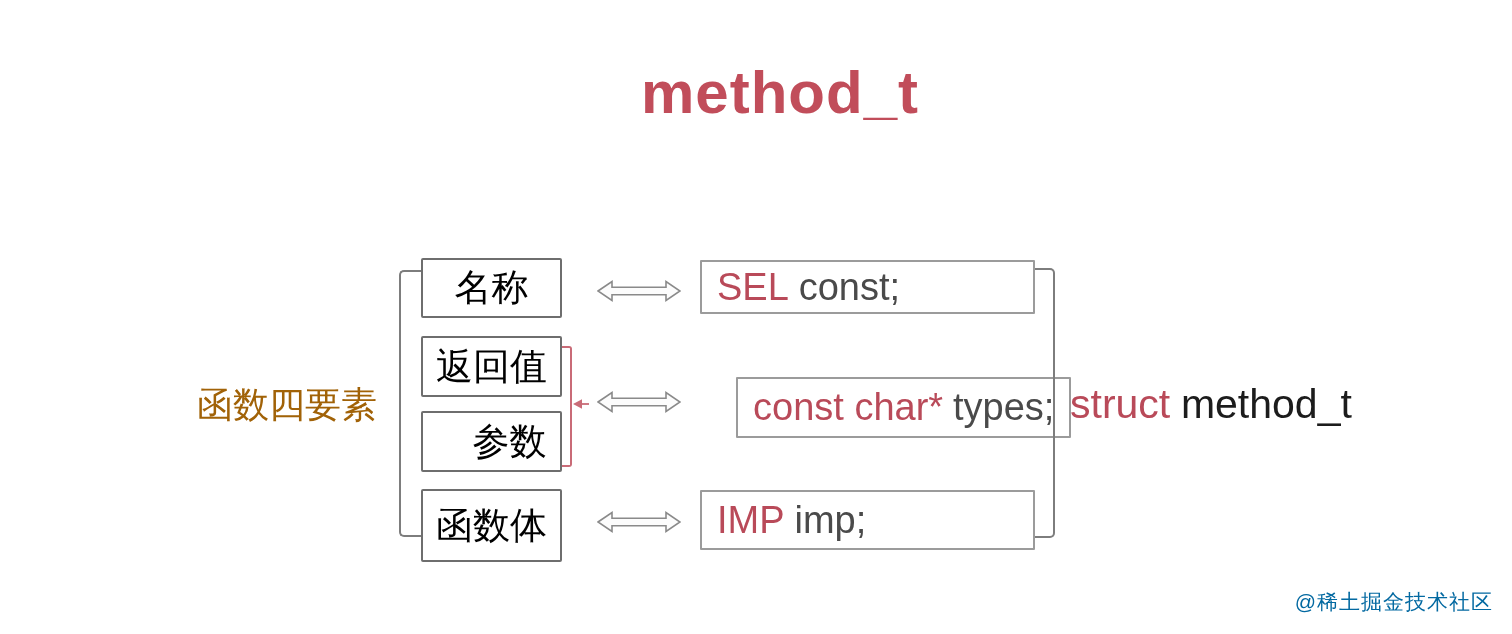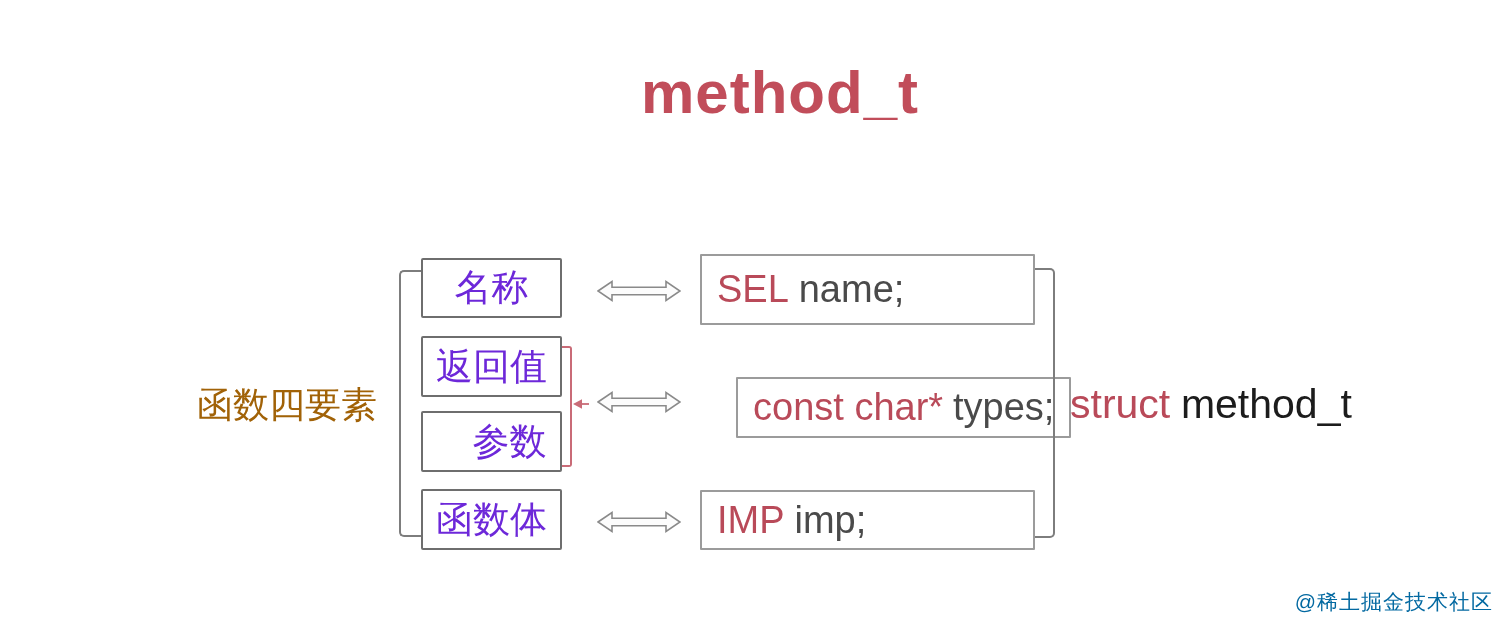--- a/index.html
+++ b/index.html
@@ -19,35 +19,35 @@
   }
   .category-label{
     position:absolute;left:197px;top:381px;
     font-size:36px;color:#a16207;white-space:nowrap;
   }
   .elem-box{
     position:absolute;left:421px;width:141px;
     box-sizing:border-box;border:2px solid #6e6e6e;border-radius:2px;
     background:#ffffff;
     display:flex;align-items:center;justify-content:center;
-    font-size:37px;color:#6d28d9;white-space:nowrap;
+    font-size:37px;color:#000000;white-space:nowrap;
   }
   .elem-1{top:258px;height:60px;}
   .elem-2{top:336px;height:61px;}
   .elem-3{top:411px;height:61px;padding-left:36px;}
-  .elem-4{top:489px;height:61px;}
+  .elem-4{top:489px;height:73px;}
   .member-box{
     position:absolute;left:700px;width:335px;
     box-sizing:border-box;border:2px solid #9b9b9b;border-radius:1px;
     background:#ffffff;
     display:flex;align-items:center;
     padding-left:15px;
     font-size:38px;color:#4a4a4a;white-space:nowrap;
   }
-  .member-1{top:254px;height:71px;}
+  .member-1{top:260px;height:54px;}
   .member-2{top:377px;height:61px;margin-left:36px;}
   .member-3{top:490px;height:60px;align-items:center;}
   .kw{color:#b94a59;margin-right:0.26em;}
   .arrow{
     position:absolute;left:597px;width:84px;height:24px;
   }
   .arrow-1{top:279px;}
   .arrow-2{top:390px;}
   .arrow-3{top:510px;}
   .bracket-left{
@@ -115,21 +115,21 @@
   </svg>
   <svg class="arrow arrow-2" viewBox="0 0 84 24" aria-hidden="true">
     <polygon points="1,12 15,2.5 15,8.3 69,8.3 69,2.5 83,12 69,21.5 69,15.7 15,15.7 15,21.5" fill="#fcfcfc" stroke="#8a8a8a" stroke-width="1.6"></polygon>
   </svg>
   <svg class="arrow arrow-3" viewBox="0 0 84 24" aria-hidden="true">
     <polygon points="1,12 15,2.5 15,8.3 69,8.3 69,2.5 83,12 69,21.5 69,15.7 15,15.7 15,21.5" fill="#fcfcfc" stroke="#8a8a8a" stroke-width="1.6"></polygon>
   </svg>
 
   <div class="member-box member-1">
     <span class="kw">SEL</span>
-    <span>name;</span>
+    <span>const;</span>
   </div>
   <div class="member-box member-2">
     <span class="kw">const char*</span>
     <span>types;</span>
   </div>
   <div class="member-box member-3">
     <span class="kw">IMP</span>
     <span>imp;</span>
   </div>
 

